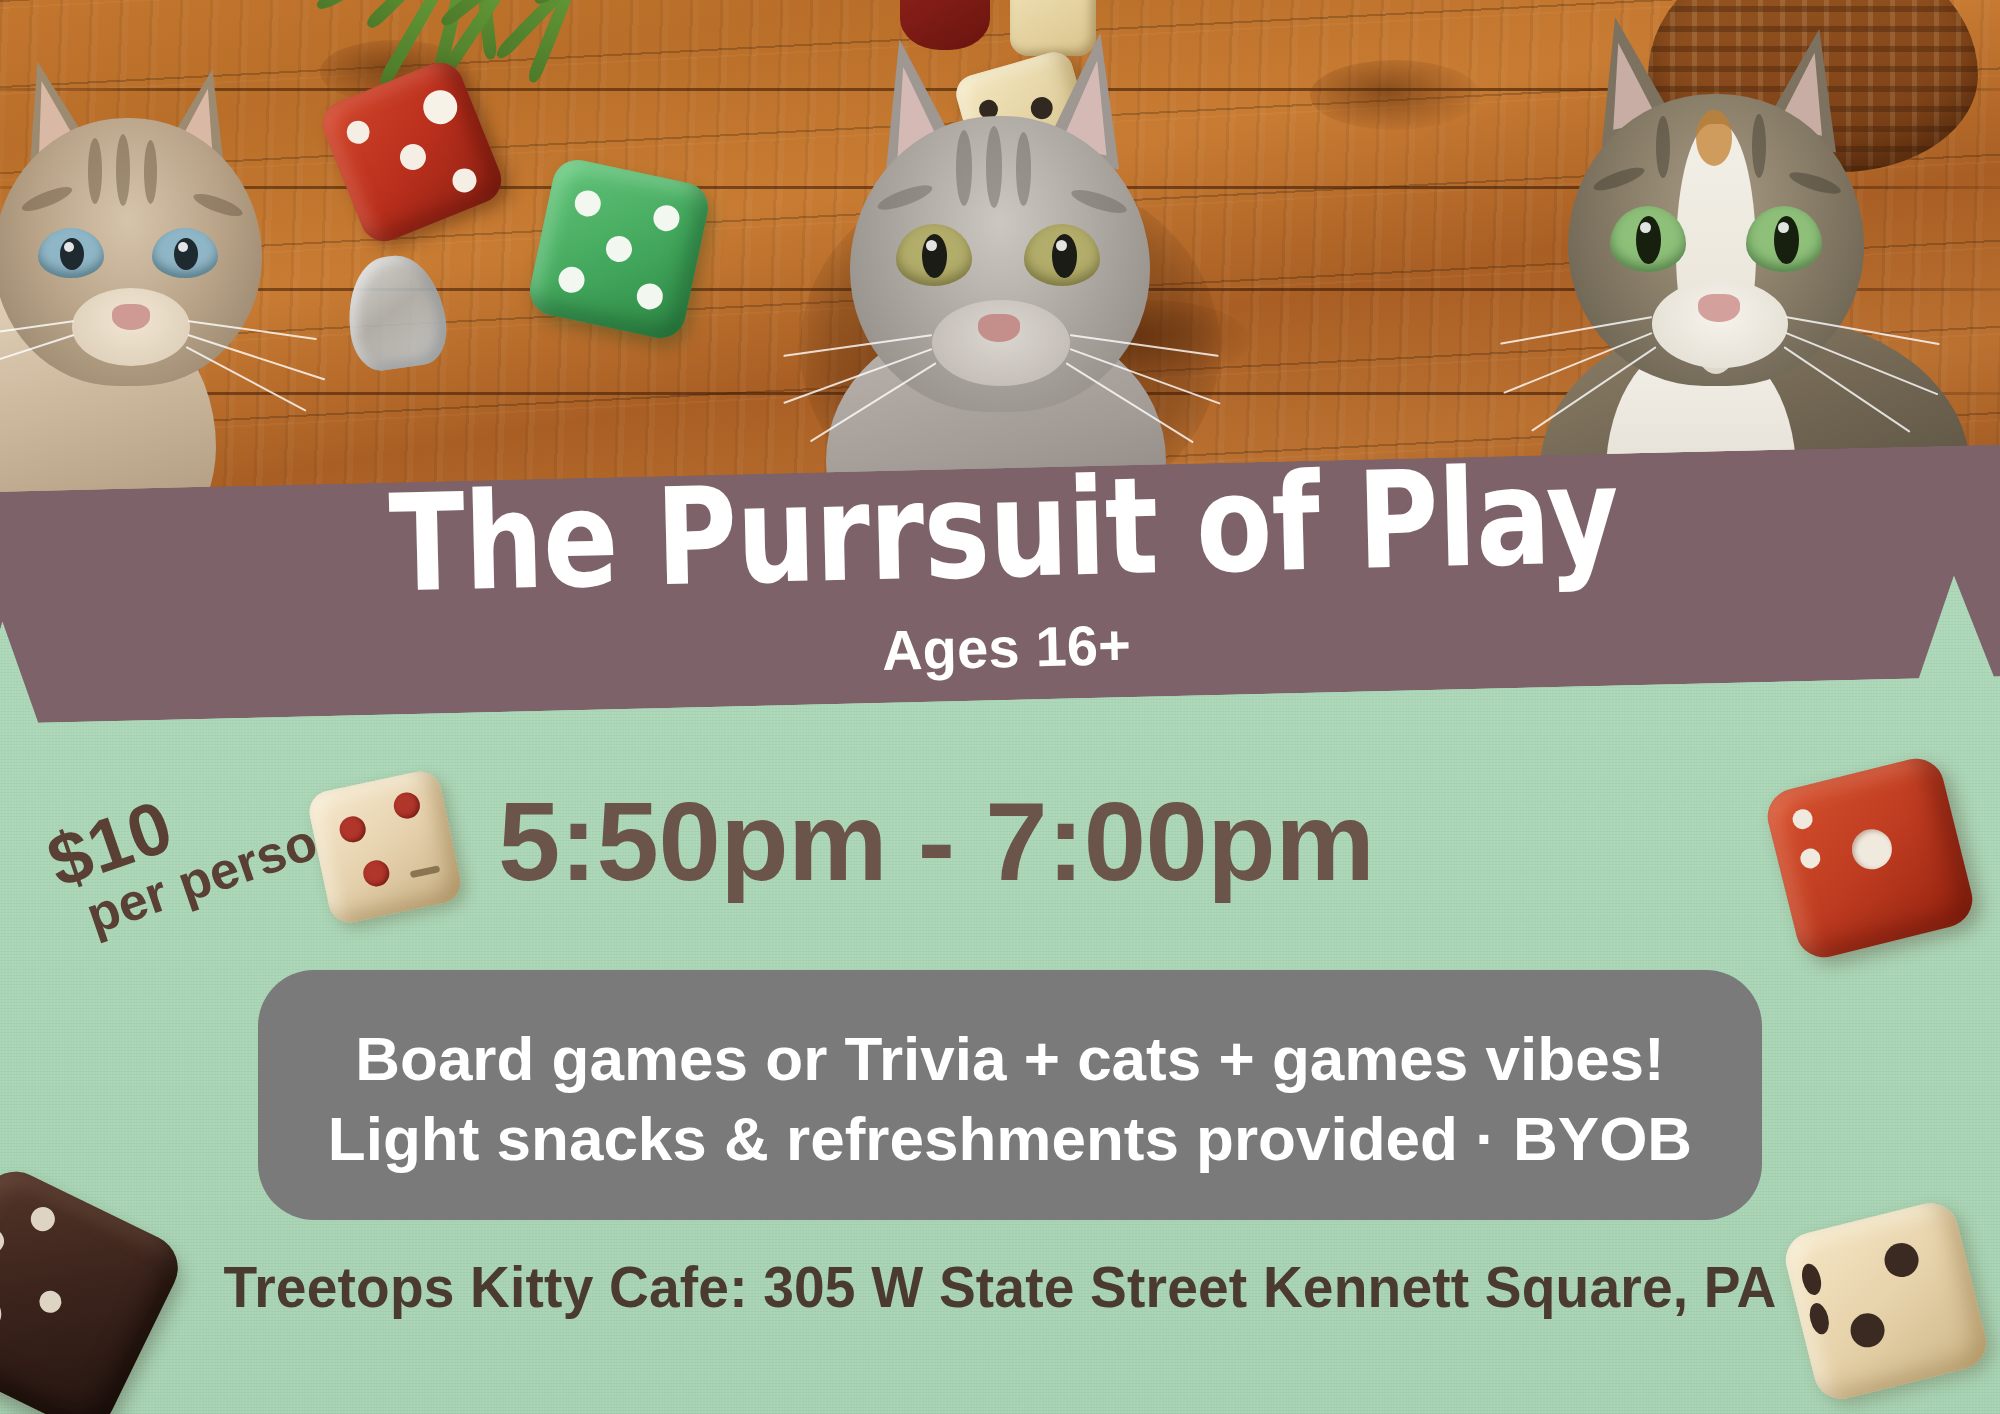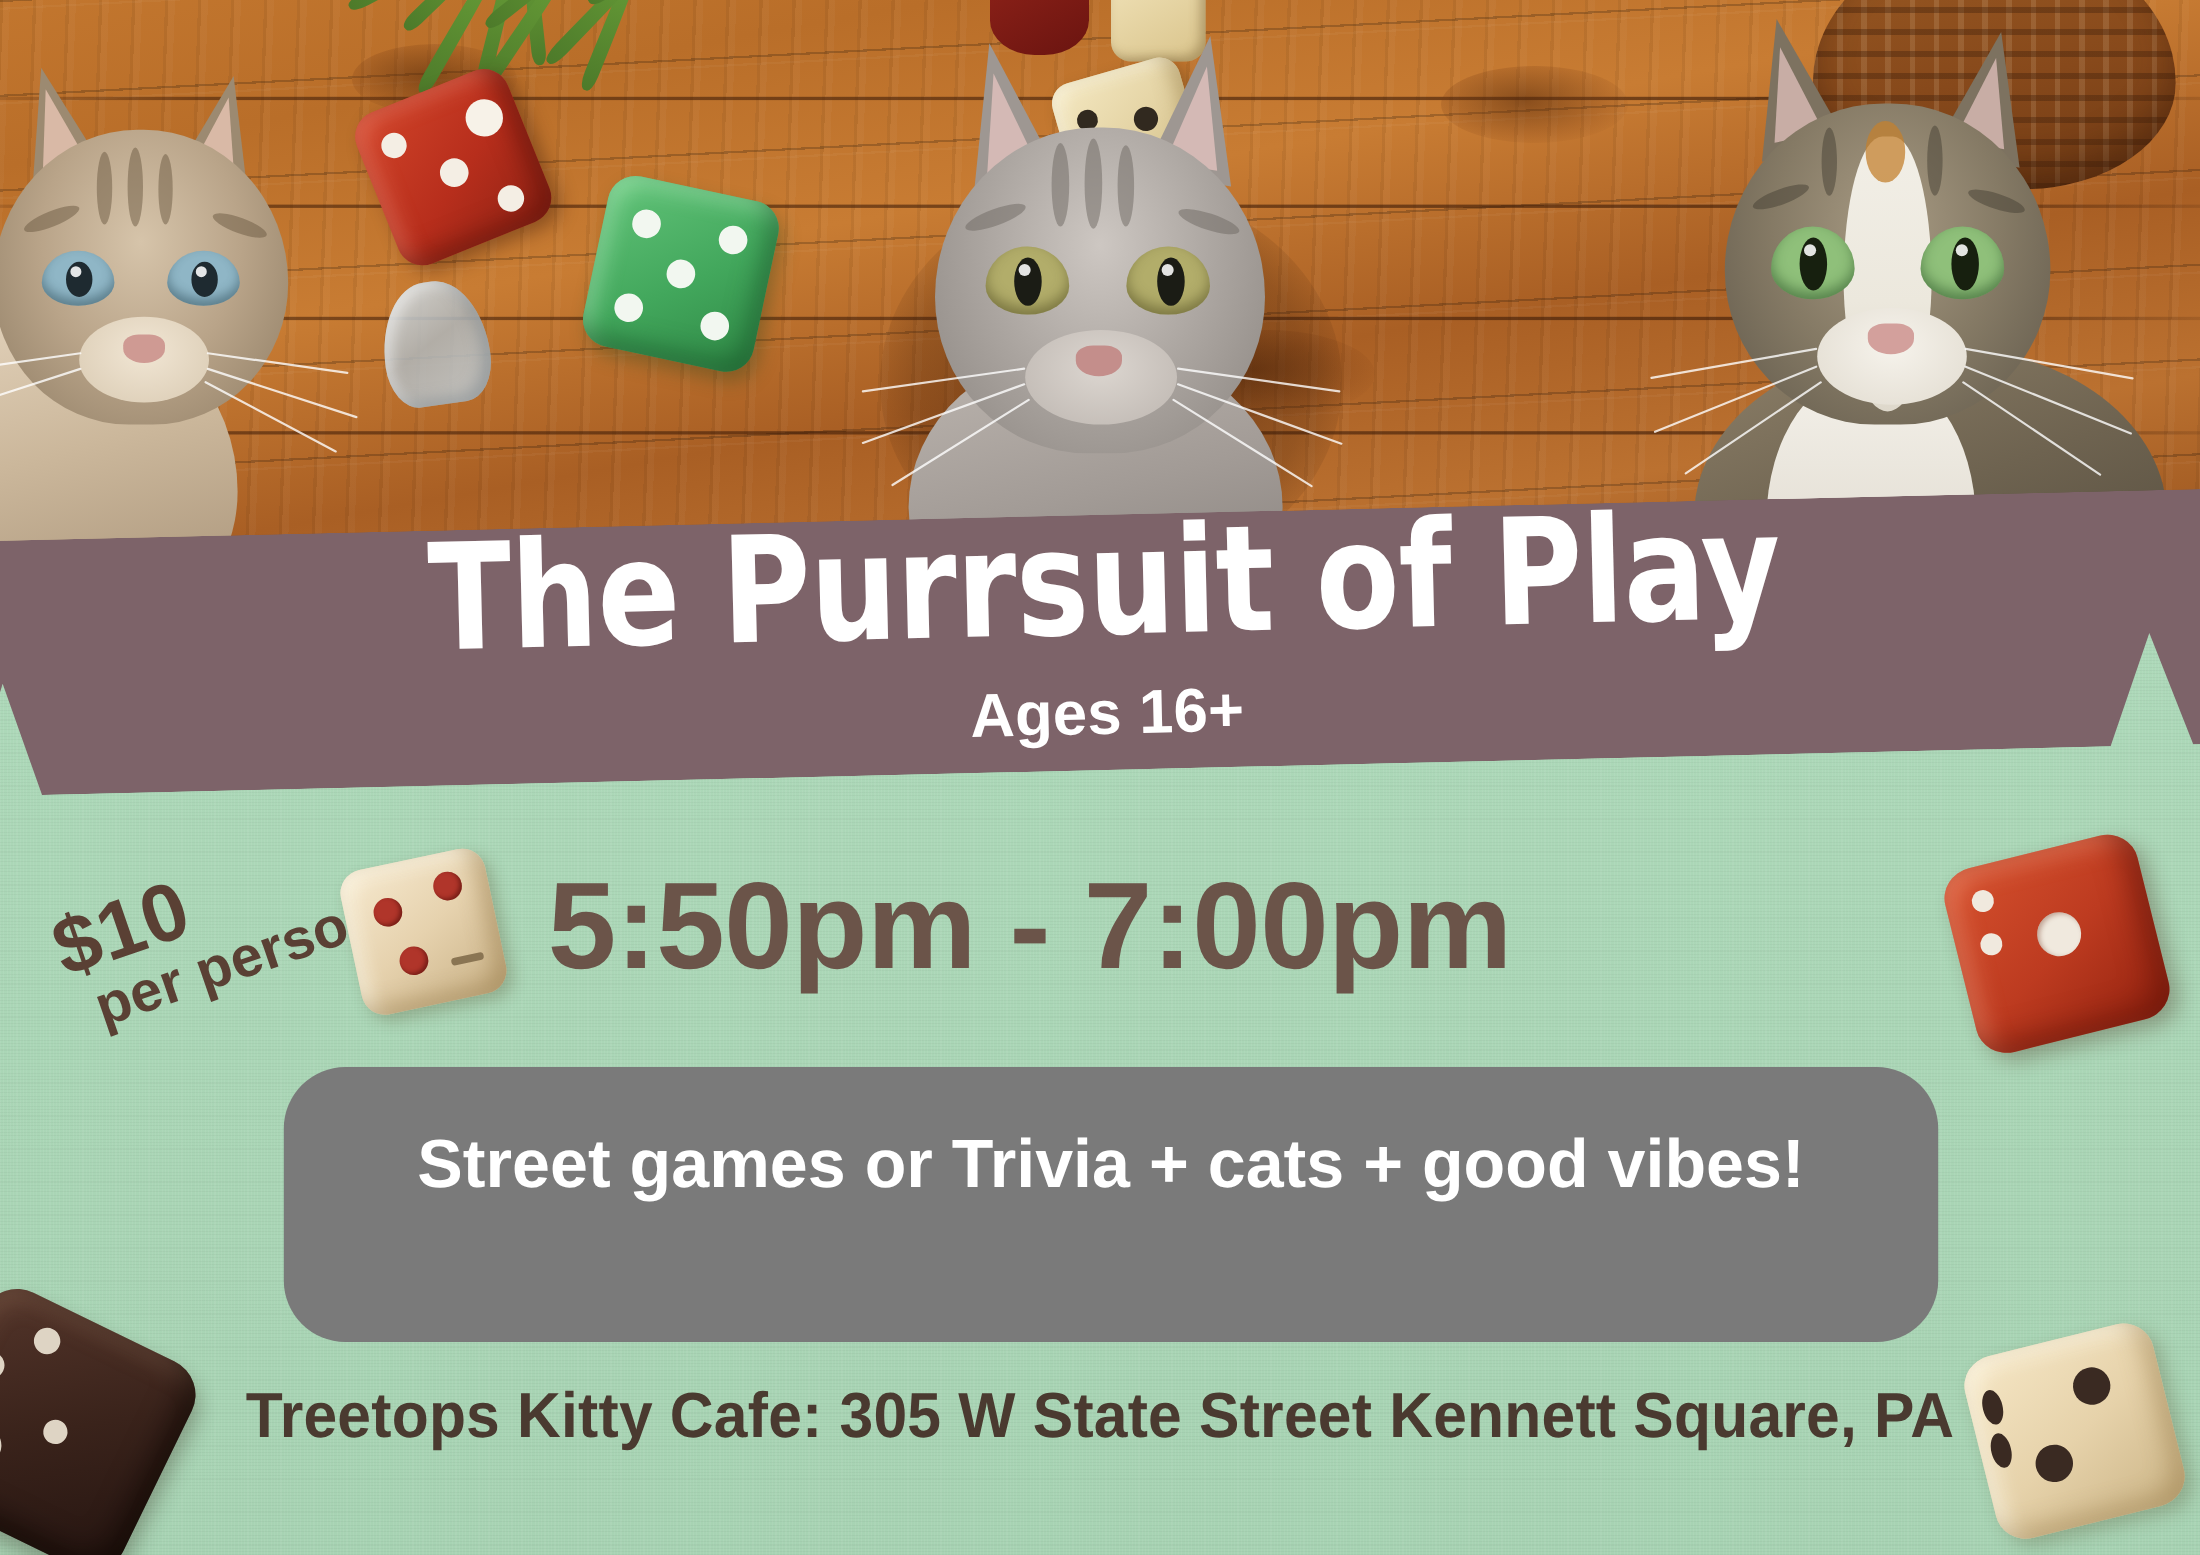--- a/index.html
+++ b/index.html
@@ -365,21 +365,22 @@
 
   <div class="die" style="left:1780px;top:772px;width:180px;height:172px;transform:rotate(-14deg);
        background:linear-gradient(145deg,#d6512e 0%,#bd3b20 52%,#93220f 100%);
        box-shadow:inset -12px -10px 26px rgba(95,18,8,.6), inset 10px 9px 20px rgba(255,170,140,.4), 7px 9px 18px rgba(60,25,10,.3);">
     <div class="pip" style="left:74px;top:58px;width:40px;height:40px;background:#f0e9de;box-shadow:inset 2px 2px 5px rgba(120,60,40,.4);"></div>
     <div class="pip" style="left:24px;top:22px;width:20px;height:20px;background:#f0e9de;"></div>
     <div class="pip" style="left:22px;top:62px;width:20px;height:20px;background:#f0e9de;"></div>
   </div>
 
   <div class="info-box">
-    <div class="info-line l1">Street games or Trivia + cats + good vibes!</div>
+    <div class="info-line l1">Board games or Trivia + cats + games vibes!</div>
+    <div class="info-line l2">Light snacks &amp; refreshments provided · BYOB</div>
   </div>
 
   <div class="address">Treetops Kitty Cafe: 305 W State Street Kennett Square, PA</div>
 
   <div class="die" style="left:-56px;top:1196px;width:210px;height:208px;transform:rotate(26deg);
        background:linear-gradient(145deg,#55362b 0%,#3a231b 50%,#241410 100%);
        box-shadow:inset -12px -10px 26px rgba(10,4,2,.65), inset 10px 9px 20px rgba(180,140,110,.25), 7px 9px 18px rgba(40,20,10,.3);">
     <div class="pip" style="left:52px;top:22px;width:24px;height:24px;background:#ded4c4;"></div>
     <div class="pip" style="left:16px;top:64px;width:24px;height:24px;background:#ded4c4;"></div>
     <div class="pip" style="left:96px;top:94px;width:22px;height:22px;background:#ded4c4;"></div>

